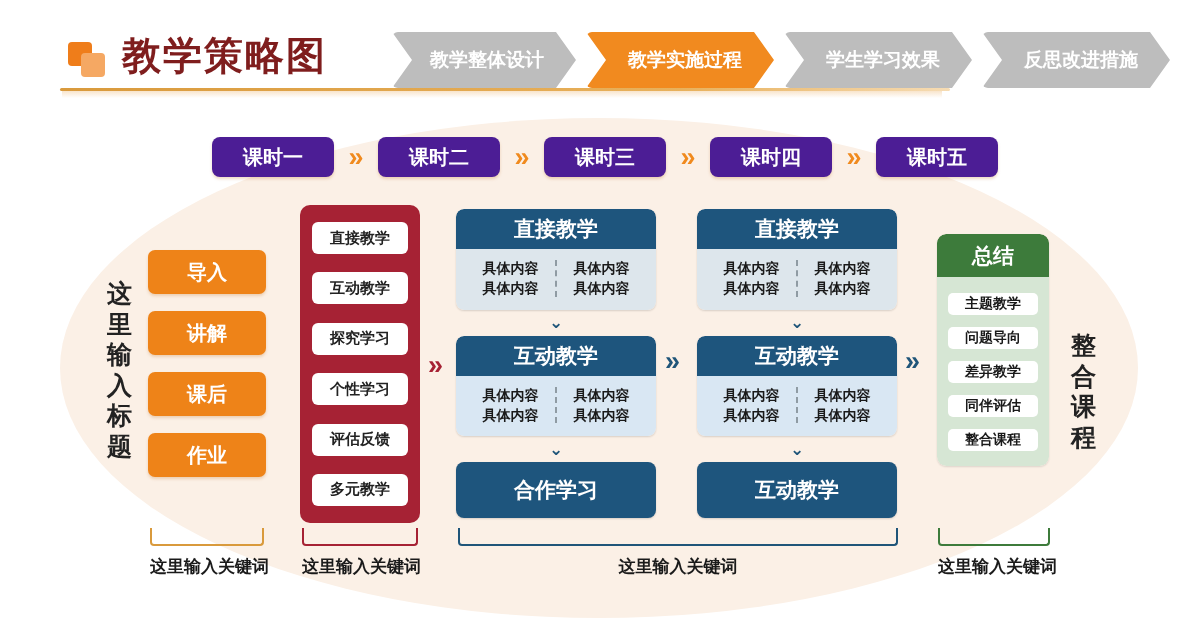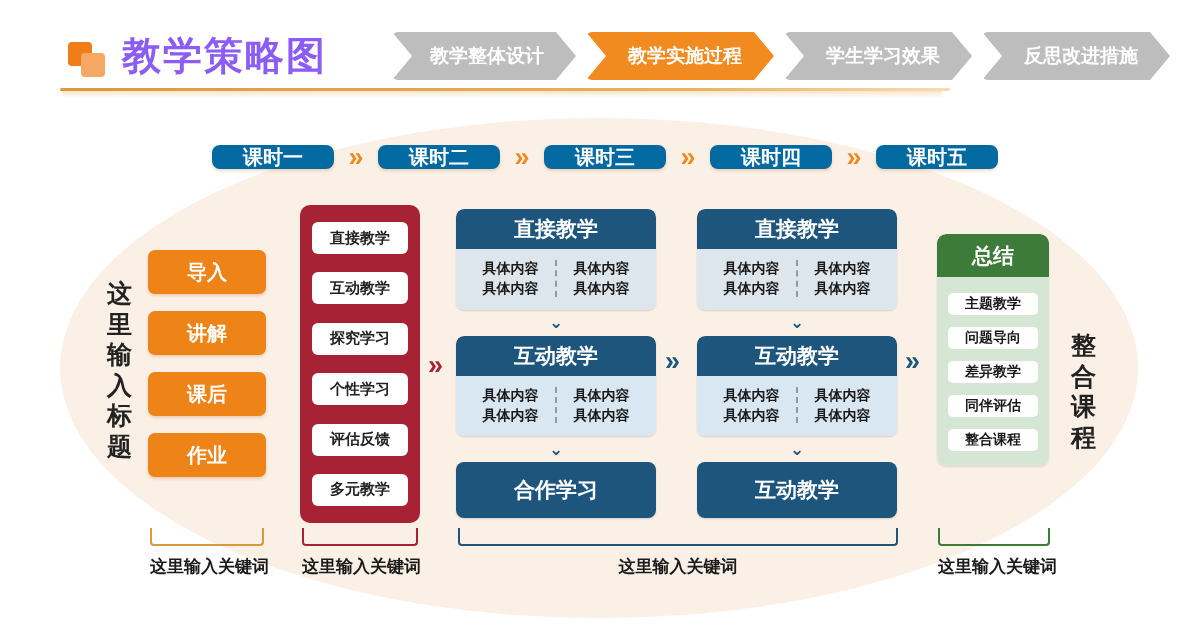--- a/index.html
+++ b/index.html
@@ -22,52 +22,52 @@
   }
 
   
   .header{ position:absolute; left:0; top:0; width:1200px; height:100px; z-index:5; }
   .logo{ position:absolute; left:68px; top:42px; width:40px; height:36px; }
   .logo .sq1{ position:absolute; left:0; top:0; width:24px; height:24px; background:#ef7d1a; border-radius:4px; }
   .logo .sq2{ position:absolute; left:13px; top:11px; width:24px; height:24px; background:#f5a863; border-radius:4px; }
 
   .page-title{
     position:absolute; left:122px; top:29px;
-    font-size:39px; font-weight:bold; color:#8b5cf6;
+    font-size:39px; font-weight:bold; color:#7f1d1d;
     letter-spacing:2px; white-space:nowrap;
   }
   .title-rule{
     position:absolute; left:60px; top:88px; width:890px; height:3px;
     background:linear-gradient(to right,#d99a3c 0%, #e8b15c 70%, #f6dcb4 100%);
     border-radius:2px;
   }
   .title-rule-shadow{
     position:absolute; left:62px; top:91px; width:880px; height:7px;
     background:linear-gradient(to bottom, rgba(232,160,70,.28), rgba(232,160,70,0));
   }
 
   .tabs{ position:absolute; left:392px; top:32px; height:56px; display:flex; gap:10px; }
   .tab{
-    position:relative; height:48px; padding:0 32px 0 42px;
+    position:relative; height:56px; padding:0 32px 0 42px;
     display:flex; align-items:center; justify-content:flex-end;
     color:#ffffff; font-size:19px; font-weight:bold; white-space:nowrap;
     background:#bdbdbd;
     clip-path: polygon(0 0, calc(100% - 20px) 0, 100% 50%, calc(100% - 20px) 100%, 0 100%, 20px 50%);
     border-radius:6px;
   }
   .tab:first-child{ padding-left:38px; }
   .tab.active{ background:#f18a1f; }
 
   
   .lesson-row{
     position:absolute; left:212px; top:136px; height:42px;
     display:flex; align-items:center; z-index:4;
   }
   .lesson-btn{
-    width:122px; height:24px; border-radius:8px; background:#0369a1;
+    width:122px; height:40px; border-radius:8px; background:#4c1d95;
     color:#ffffff; font-size:20px; font-weight:bold;
     display:flex; align-items:center; justify-content:center;
     box-shadow:0 2px 3px rgba(190,110,30,.25);
   }
   .chev-sep{
     width:44px; display:flex; align-items:center; justify-content:center;
     color:#f08a1e; font-size:27px; font-weight:bold; line-height:1;
   }
 
   

